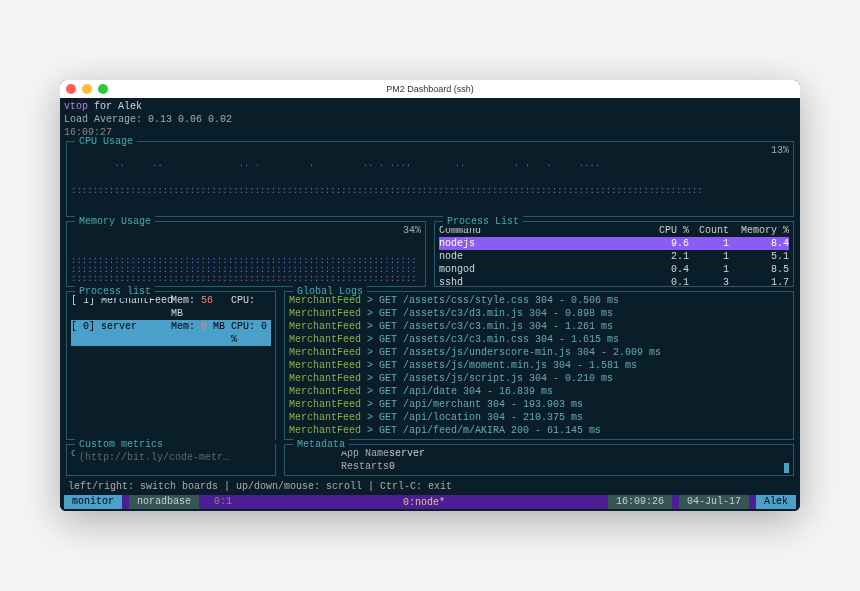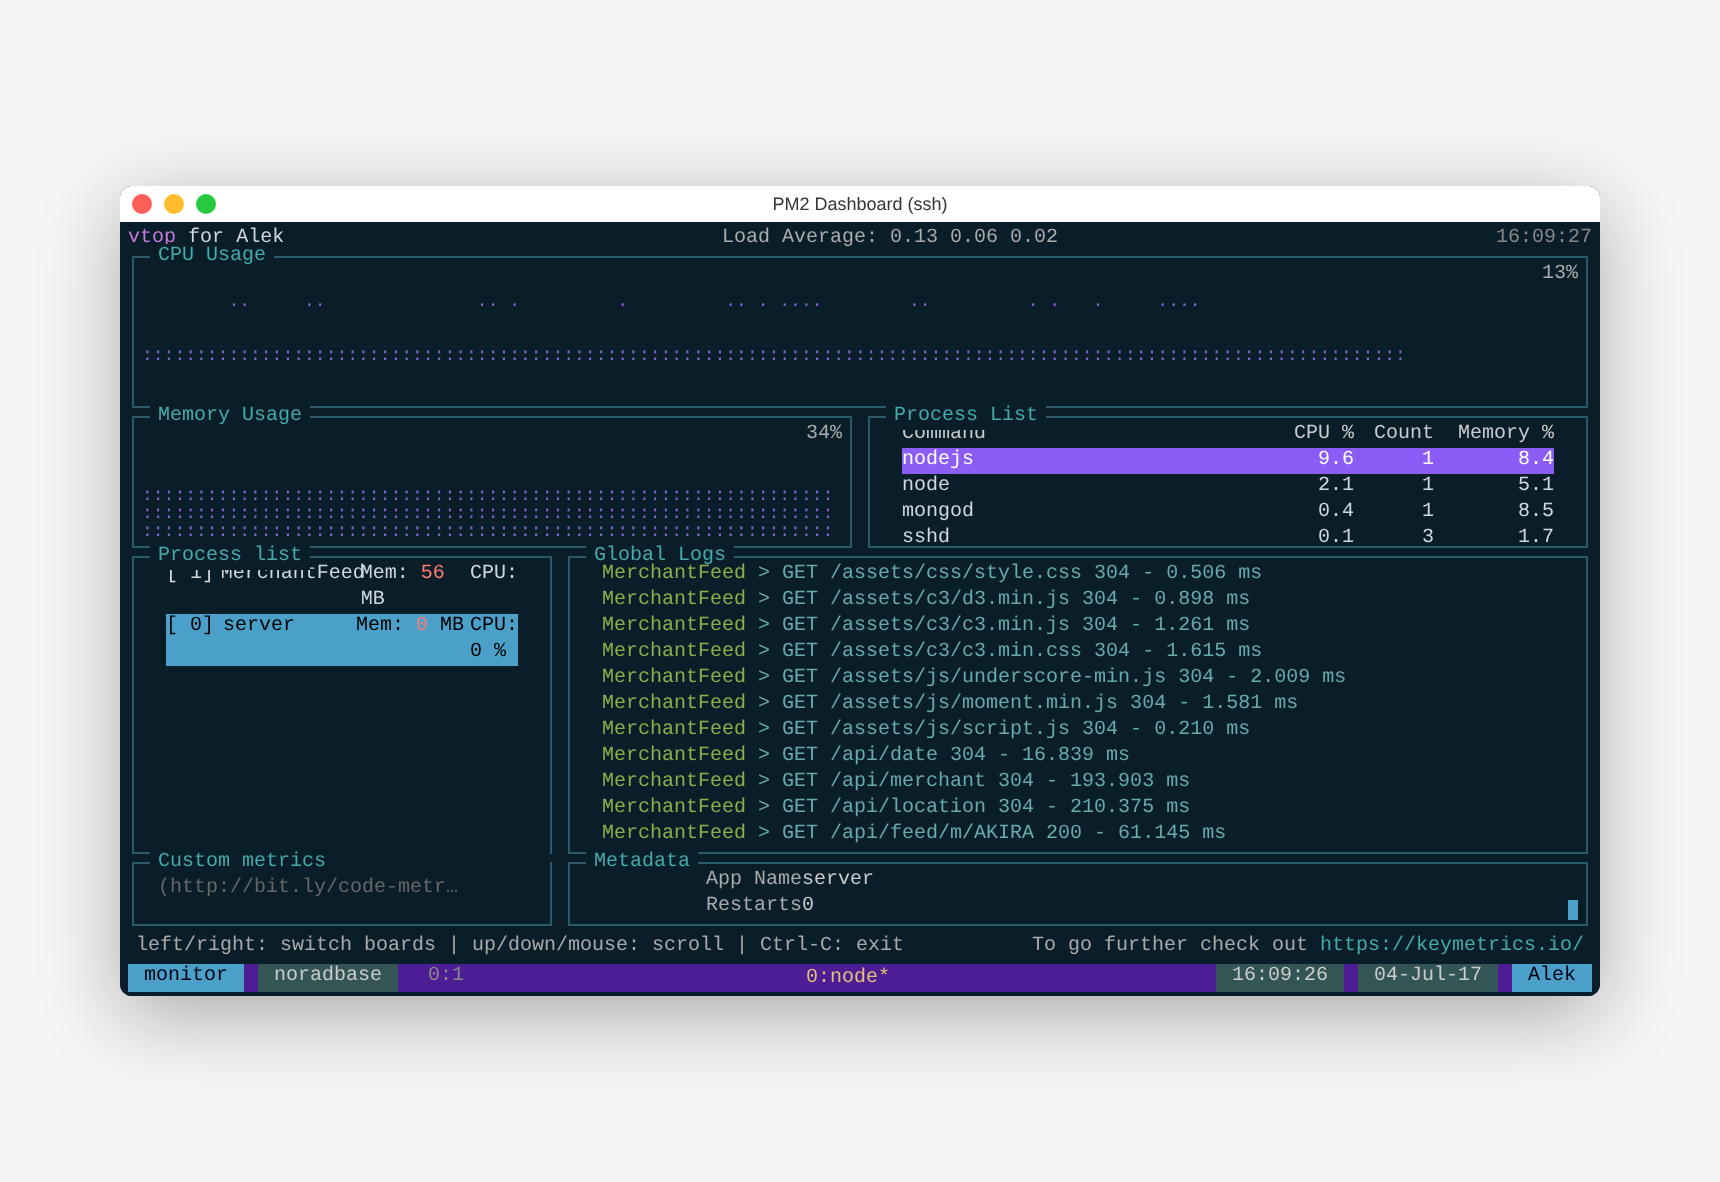--- a/index.html
+++ b/index.html
@@ -39,28 +39,28 @@
     font-size: 9px;
     color: #333;
     font-family: -apple-system, sans-serif;
   }
   .term {
     background: #0a1e2a;
     color: #cfd8dc;
     padding: 2px 4px;
     line-height: 1.3;
   }
-  .topline { display: flex; justify-content: space-between; }
+  .topline { display: flex; justify-content: space-between; flex-direction: column; }
   .topline .left .appname { color: #c678dd; }
   .topline .center { color: #aaa; }
   .topline .right { color: #888; }
   .panel {
     border: 1px solid #2a5a6a;
     margin: 2px 2px;
-    padding: 2px 16px;
+    padding: 2px 4px;
     position: relative;
   }
   .panel-title {
     position: absolute;
     top: -7px;
     left: 8px;
     background: #0a1e2a;
     padding: 0 4px;
     color: #4aa;
     font-size: 10px;
@@ -269,23 +269,20 @@
               <span class="mk">Restarts</span>
               <span class="mv">0</span>
             </div>
           </div>
         <div class="mark"></div>
       </div>
     </div>
 
     <div class="hints">
       <div>left/right: switch boards | up/down/mouse: scroll | Ctrl-C: exit</div>
-      <div>
-        <span>To go further check out </span><span class="a" style="color:#4aa">https://keymetrics.io/</span>
-      </div>
     </div>
 
     <div class="statusbar">
       <div class="chev blue after">monitor</div>
       <div class="chev grey after" style="margin-left:7px">noradbase</div>
       <div class="chev" style="color:#888;margin-left:7px">0:1</div>
       <div class="sb-center">0:node*</div>
       <div class="sb-right">
         <div class="chev grey before">16:09:26</div>
         <div class="chev grey before" style="margin-left:7px">04-Jul-17</div>

